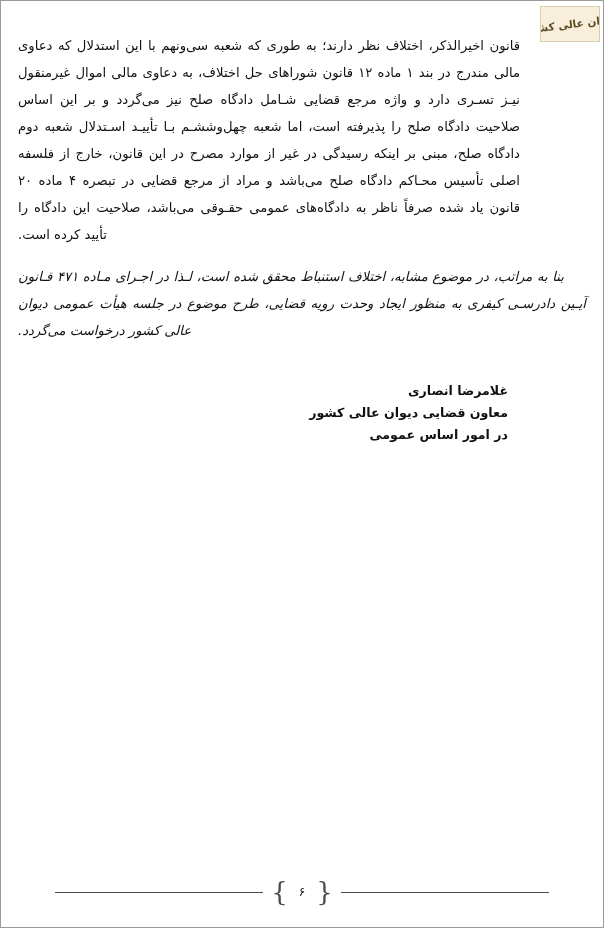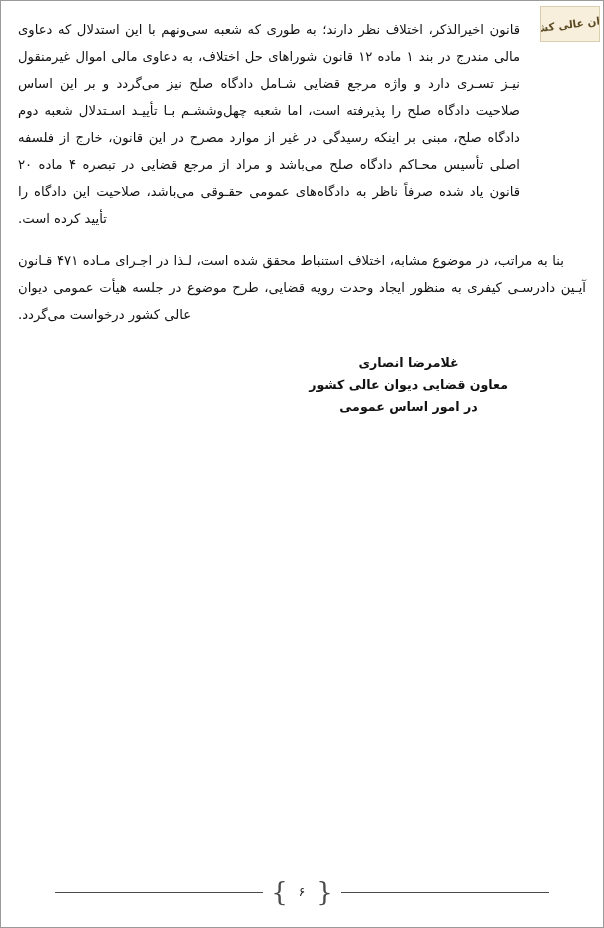--- a/index.html
+++ b/index.html
@@ -47,49 +47,50 @@
     font-weight: bold;
     color: #5c4a22;
     white-space: nowrap;
     transform: rotate(-7deg);
     letter-spacing: -0.3px;
   }
 
   
   .content {
     position: absolute;
-    top: 16px;
+    top: 32px;
     right: 18px;
     left: 18px;
     width: auto;
   }
   p.para {
     margin: 0 0 14px 0;
     font-size: 13.2px;
     line-height: 2.05;
     color: #111111;
     text-align: justify;
     text-align-last: left;
     direction: rtl;
     font-weight: 500;
   }
   p.para.first {
     
     padding-right: 66px;
   }
   p.para.indent {
     text-indent: 22px;
+    font-style: italic;
   }
 
   
   .signature {
-    margin-top: 10px;
+    margin-top: 22px;
     margin-right: 78px;
     direction: rtl;
-    text-align: center;
+    text-align: right;
     display: inline-block;
   }
   .signature div {
     font-size: 12.6px;
     font-weight: bold;
     color: #111111;
     line-height: 1.75;
     white-space: nowrap;
   }
 

